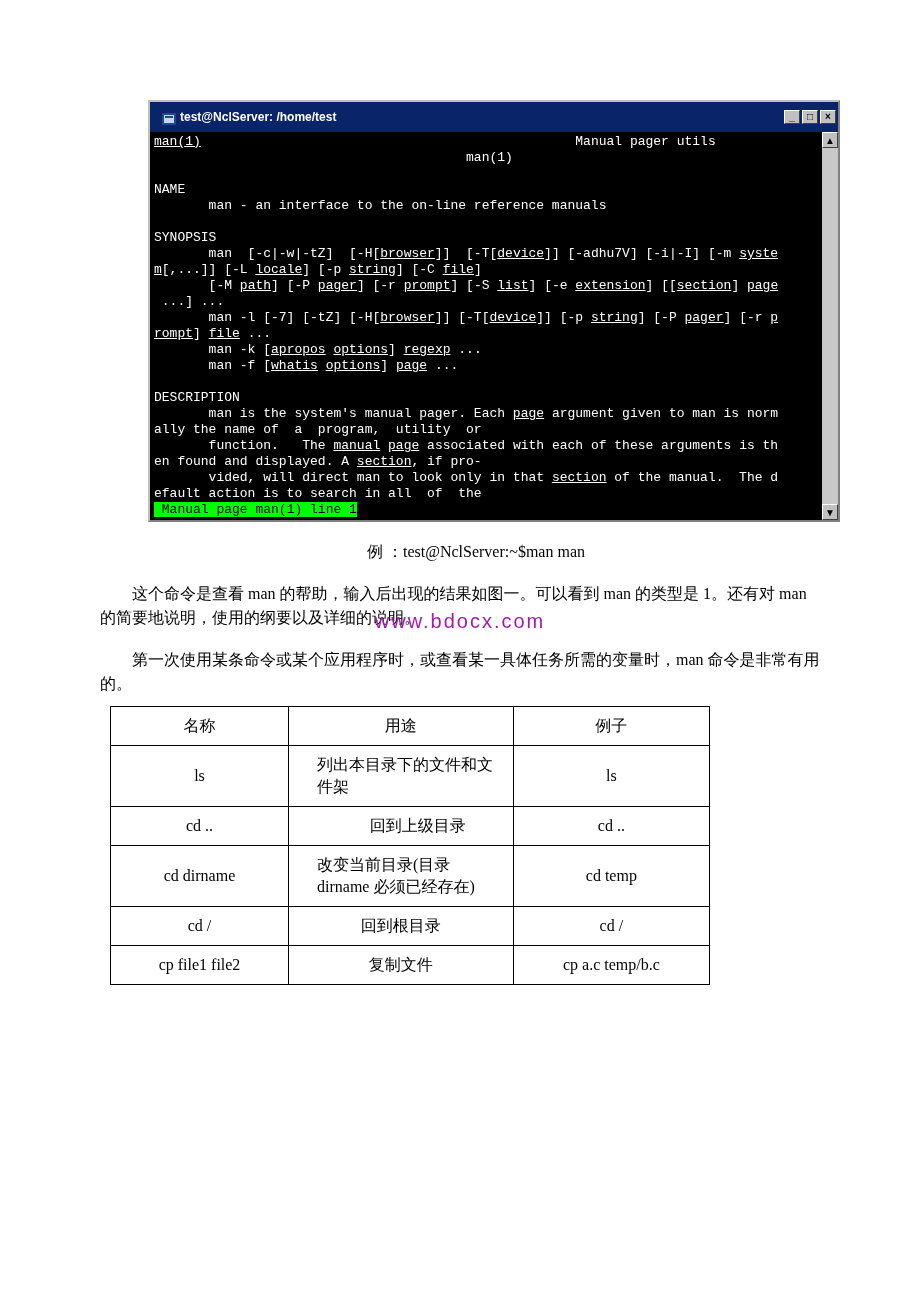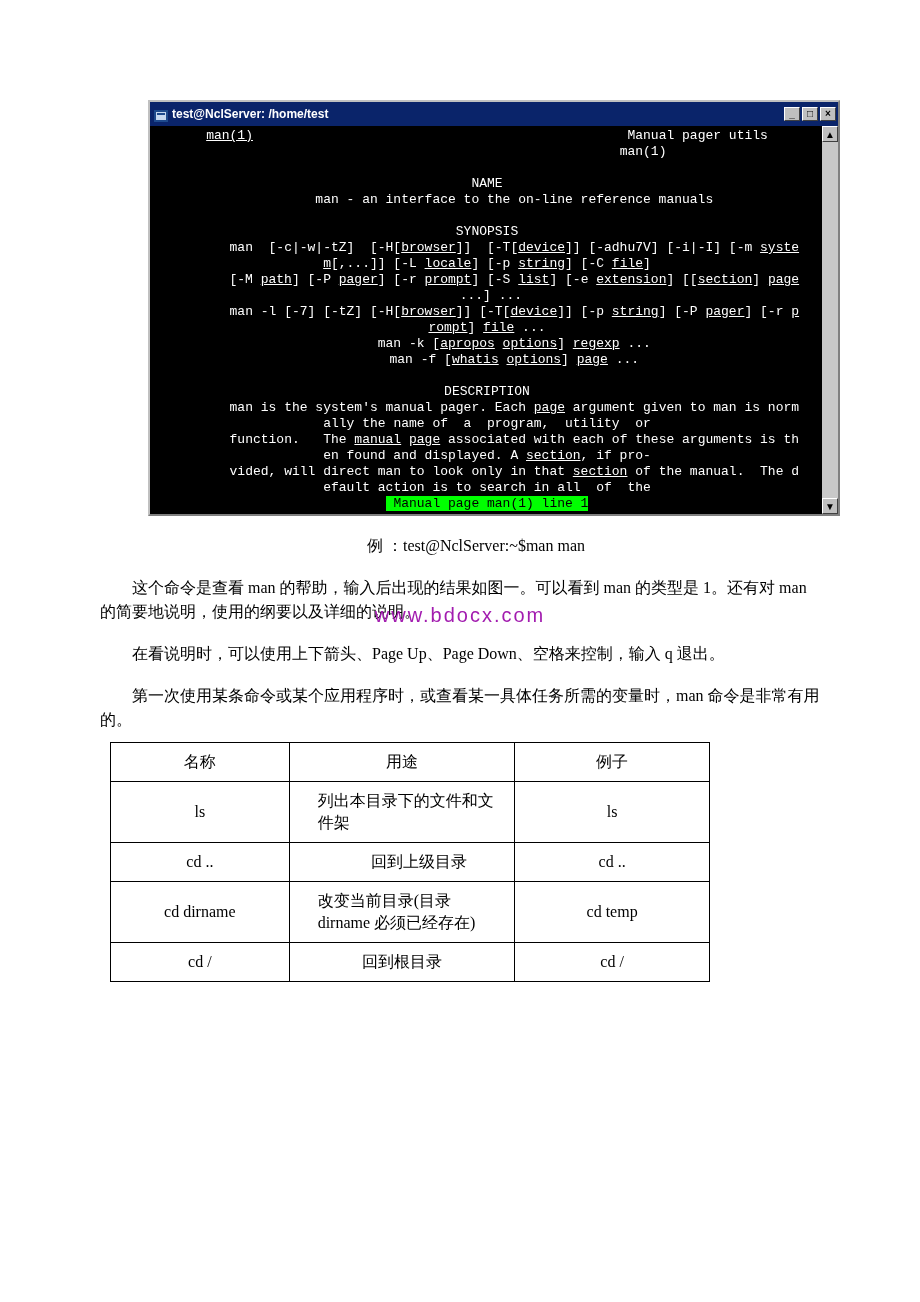--- a/index.html
+++ b/index.html
@@ -16,26 +16,26 @@
   .term-outer {
     margin-left: 148px;
     margin-right: 80px;
     border: 2px solid #808080;
     border-top-color: #c0c0c0;
     border-left-color: #c0c0c0;
     background: #000;
     position: relative;
   }
   .titlebar {
-    height: 24px;
+    height: 30px;
     background: linear-gradient(to right, #0a246a, #0a246a);
     display: flex;
     align-items: center;
     justify-content: space-between;
-    padding: 0 2px 0 4px;
+    padding: 0 2px 0 12px;
   }
   .titlebar-left { display: flex; align-items: center; gap: 4px; }
   .titlebar-icon { width: 14px; height: 12px; display: inline-block; }
   .titlebar-text {
     color: #fff;
     font-family: "Tahoma", Arial, sans-serif;
     font-size: 12px;
     font-weight: bold;
     white-space: nowrap;
   }
@@ -76,21 +76,20 @@
     font-size: 10px; color: #000;
   }
   .term-content {
     padding: 2px 2px 2px 4px;
     font-family: "Courier New", monospace;
     font-size: 13px;
     line-height: 16px;
     color: #fff;
     white-space: pre-wrap;
     word-break: break-all;
-    text-align: center;
   }
   .u { text-decoration: underline; }
   .inv {
     background: #00ff00;
     color: #000;
   }
   
   .para {
     margin: 18px 100px 0 100px;
     line-height: 24px;
@@ -187,21 +186,20 @@
 </div>
 
 <div class="content-wrap">
   <p class="para" style="text-indent:2em;text-align:center;">例 ：test@NclServer:~$man man</p>
 
   <div style="position:relative;">
     <p class="para" style="text-indent:2em; margin-left:100px; margin-right:100px;">这个命令是查看 man 的帮助，输入后出现的结果如图一。可以看到 man 的类型是 1。还有对 man 的简要地说明，使用的纲要以及详细的说明。</p>
     <div class="watermark" style="top:36px;">www.bdocx.com</div>
   </div>
 
-  <p class="para">在看说明时，可以使用上下箭头、Page Up、Page Down、空格来控制，输入 q 退出。</p>
 
   <p class="para">第一次使用某条命令或某个应用程序时，或查看某一具体任务所需的变量时，man 命令是非常有用的。</p>
 
 
   <table class="cmd">
     <tbody>
         <tr>
       <th>名称</th>
       <th>用途</th>
       <th>例子</th>
@@ -219,15 +217,20 @@
     <tr>
       <td>cd dirname</td>
       <td style="text-align:left; padding-left:28px;">改变当前目录(目录 dirname 必须已经存在)</td>
       <td>cd temp</td>
     </tr>
     <tr>
       <td>cd /</td>
       <td style="text-align:center;">回到根目录</td>
       <td>cd /</td>
     </tr>
+    <tr>
+      <td>cp file1 file2</td>
+      <td style="text-align:center;">复制文件</td>
+      <td>cp a.c temp/b.c</td>
+    </tr>
   </tbody>
     </table>
 </div>
 
 </body></html>

